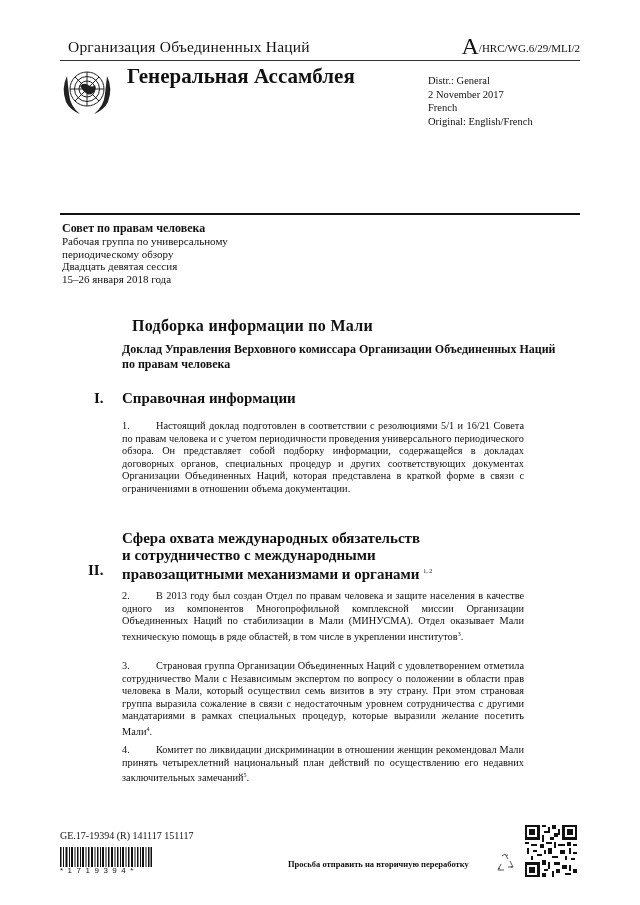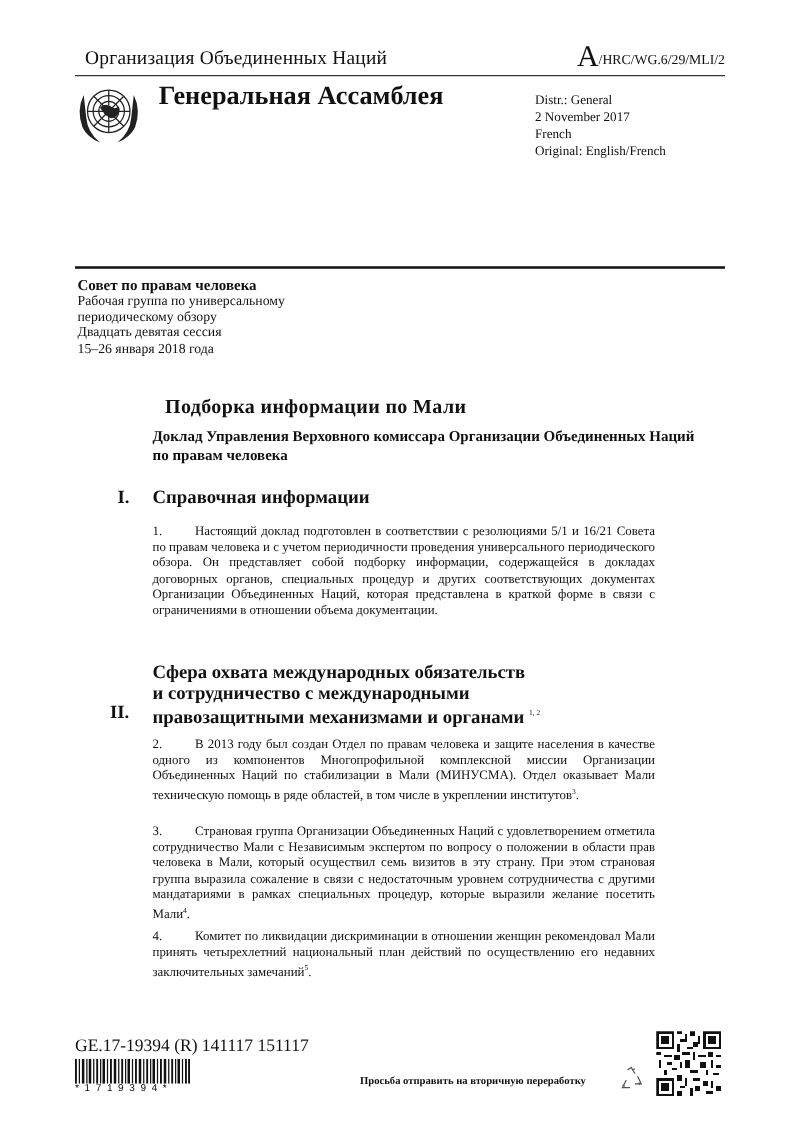--- a/index.html
+++ b/index.html
@@ -25,21 +25,21 @@
   .sec1-title { left: 122px; top: 390px; }
   .sec2-num { left: 88px; top: 530px; margin-top: 32px; }
   .sec2-title { left: 122px; top: 530px; width: 420px; }
   sup { font-size: 6px; font-weight: normal; vertical-align: super; }
   .para { left: 122px; width: 402px; font-size: 10.3px; line-height: 12.6px; text-align: justify; }
   .para .pn { display: inline-block; width: 34px; text-indent: 0; }
   .p1 { top: 420px; }
   .p2 { top: 590px; }
   .p3 { top: 660px; }
   .p4 { top: 744px; }
-  .jobno { left: 60px; top: 830px; font-size: 14px; }
+  .jobno { left: 60px; top: 830px; font-size: 10px; }
   .barcode { left: 60px; top: 847px; width: 92px; height: 20px; }
   .barcode-text { left: 60px; top: 866px; font-size: 8px; letter-spacing: 4.5px; font-family: "Liberation Sans", sans-serif; }
   .recycle-text { left: 288px; top: 859px; font-size: 8.5px; font-weight: bold; }
   .recycle-icon { left: 494px; top: 852px; width: 22px; height: 22px; }
   .qr { left: 525px; top: 825px; width: 52px; height: 52px; }
 </style>
 </head>
 <body>
 
 <div class="abs org-name">Организация Объединенных Наций</div>

